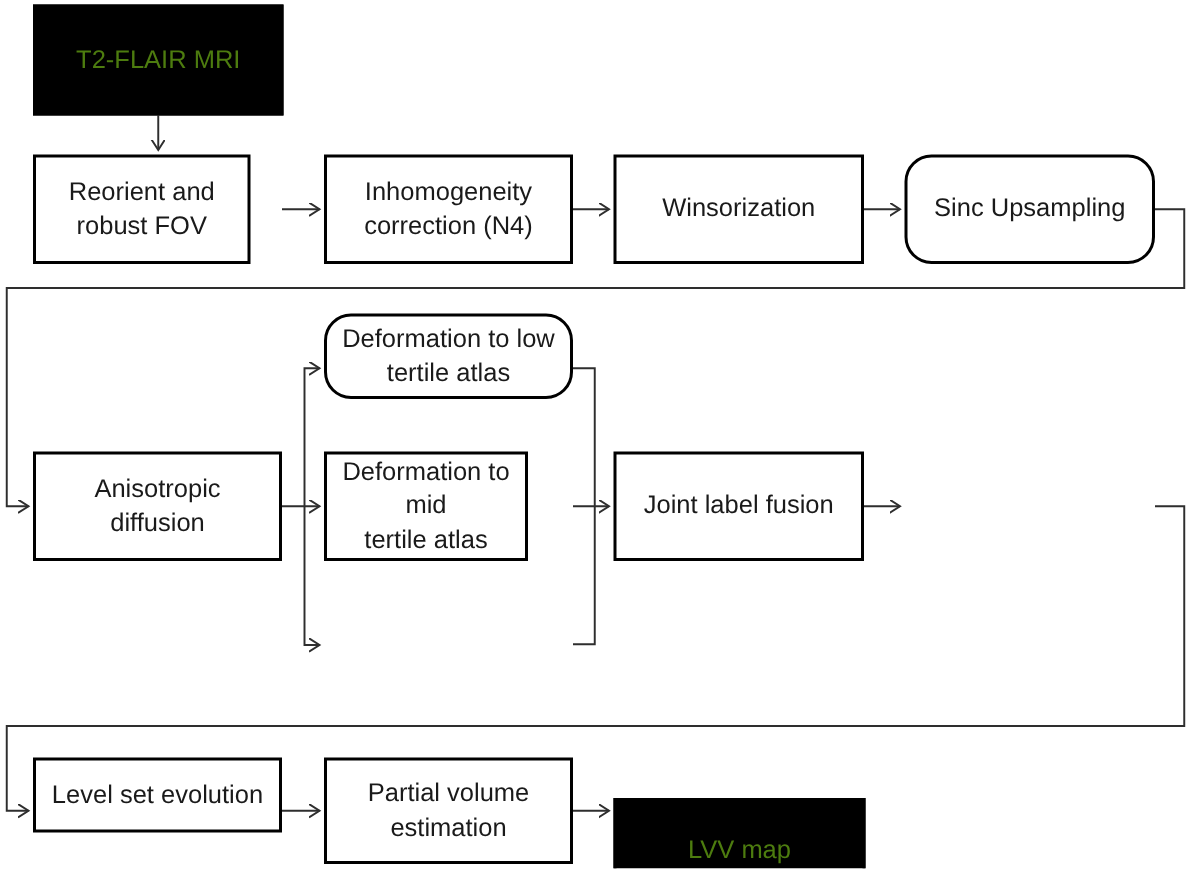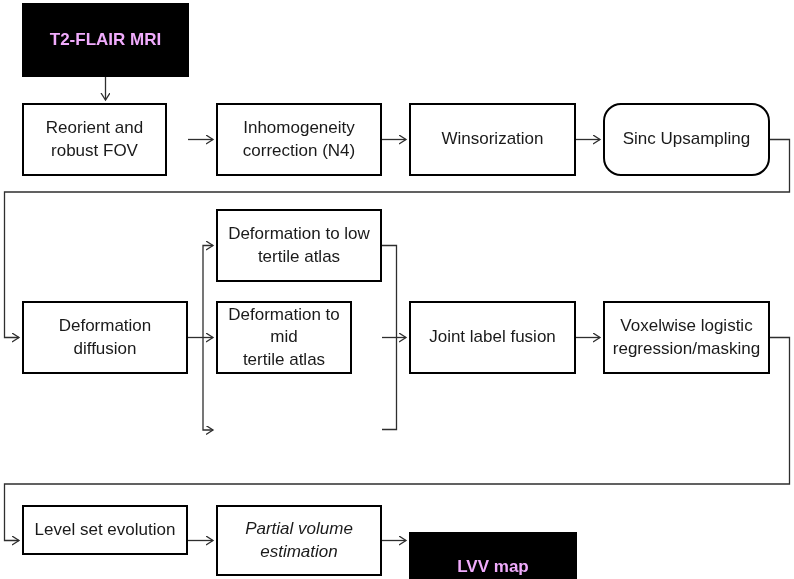--- a/index.html
+++ b/index.html
@@ -33,37 +33,36 @@
     background: #ffffff;
     border: 2.5px solid #000000;
     color: #1a1a1a;
     font-size: 17px;
     line-height: 1.32;
     white-space: pre-line;
   }
   .node.terminal {
     background: #000000;
     border-color: #000000;
-    color: #f0abfc;
-    font-weight: bold;
+    color: #4d7c0f;
   }
   
   .n-t2flair   { left: 22px;  top: 3px;   width: 167px; height: 74px; }
   .n-reorient  { left: 22px;  top: 103px; width: 145px; height: 73px; }
   .n-inhom     { left: 216px; top: 103px; width: 166px; height: 73px; }
   .n-winsor    { left: 409px; top: 103px; width: 167px; height: 73px; }
   .n-sinc      { left: 603px; top: 103px; width: 167px; height: 73px; border-radius: 18px; }
-  .n-deflow    { left: 216px; top: 209px; width: 166px; height: 73px; }
+  .n-deflow    { left: 216px; top: 209px; width: 166px; height: 57px; border-radius: 18px; }
   .n-aniso     { left: 22px;  top: 301px; width: 166px; height: 73px; }
   .n-defmid    { left: 216px; top: 301px; width: 136px; height: 73px; }
   .n-joint     { left: 409px; top: 301px; width: 167px; height: 73px; }
   .n-voxel     { left: 603px; top: 301px; width: 167px; height: 73px; }
   .n-defhigh   { left: 216px; top: 394px; width: 166px; height: 72px; }
   .n-levelset  { left: 22px;  top: 505px; width: 166px; height: 50px; }
-  .n-partial   { left: 216px; top: 505px; width: 166px; height: 71px; font-style: italic; }
+  .n-partial   { left: 216px; top: 505px; width: 166px; height: 71px; }
   .n-lvv       { left: 409px; top: 532px; width: 168px; height: 71px; }
 </style>
 </head>
 <body>
 
 <div class="stage">
 
   <svg class="wires" viewBox="0 0 794 579" xmlns="http://www.w3.org/2000/svg">
     <defs>
       <marker id="arrow" markerUnits="userSpaceOnUse" markerWidth="12" markerHeight="12" refX="7" refY="4.5" orient="auto">
@@ -96,30 +95,28 @@
   <div class="node n-inhom">Inhomogeneity
 correction (N4)</div>
 
   <div class="node n-winsor">Winsorization</div>
 
   <div class="node n-sinc">Sinc Upsampling</div>
 
   <div class="node n-deflow">Deformation to low
 tertile atlas</div>
 
-  <div class="node n-aniso">Deformation
+  <div class="node n-aniso">Anisotropic
 diffusion</div>
 
   <div class="node n-defmid">Deformation to mid
 tertile atlas</div>
 
   <div class="node n-joint">Joint label fusion</div>
 
-  <div class="node n-voxel">Voxelwise logistic
-regression/masking</div>
 
 
   <div class="node n-levelset">Level set evolution</div>
 
   <div class="node n-partial">Partial volume
 estimation</div>
 
   <div class="node terminal n-lvv">LVV map</div>
 
 </div>

